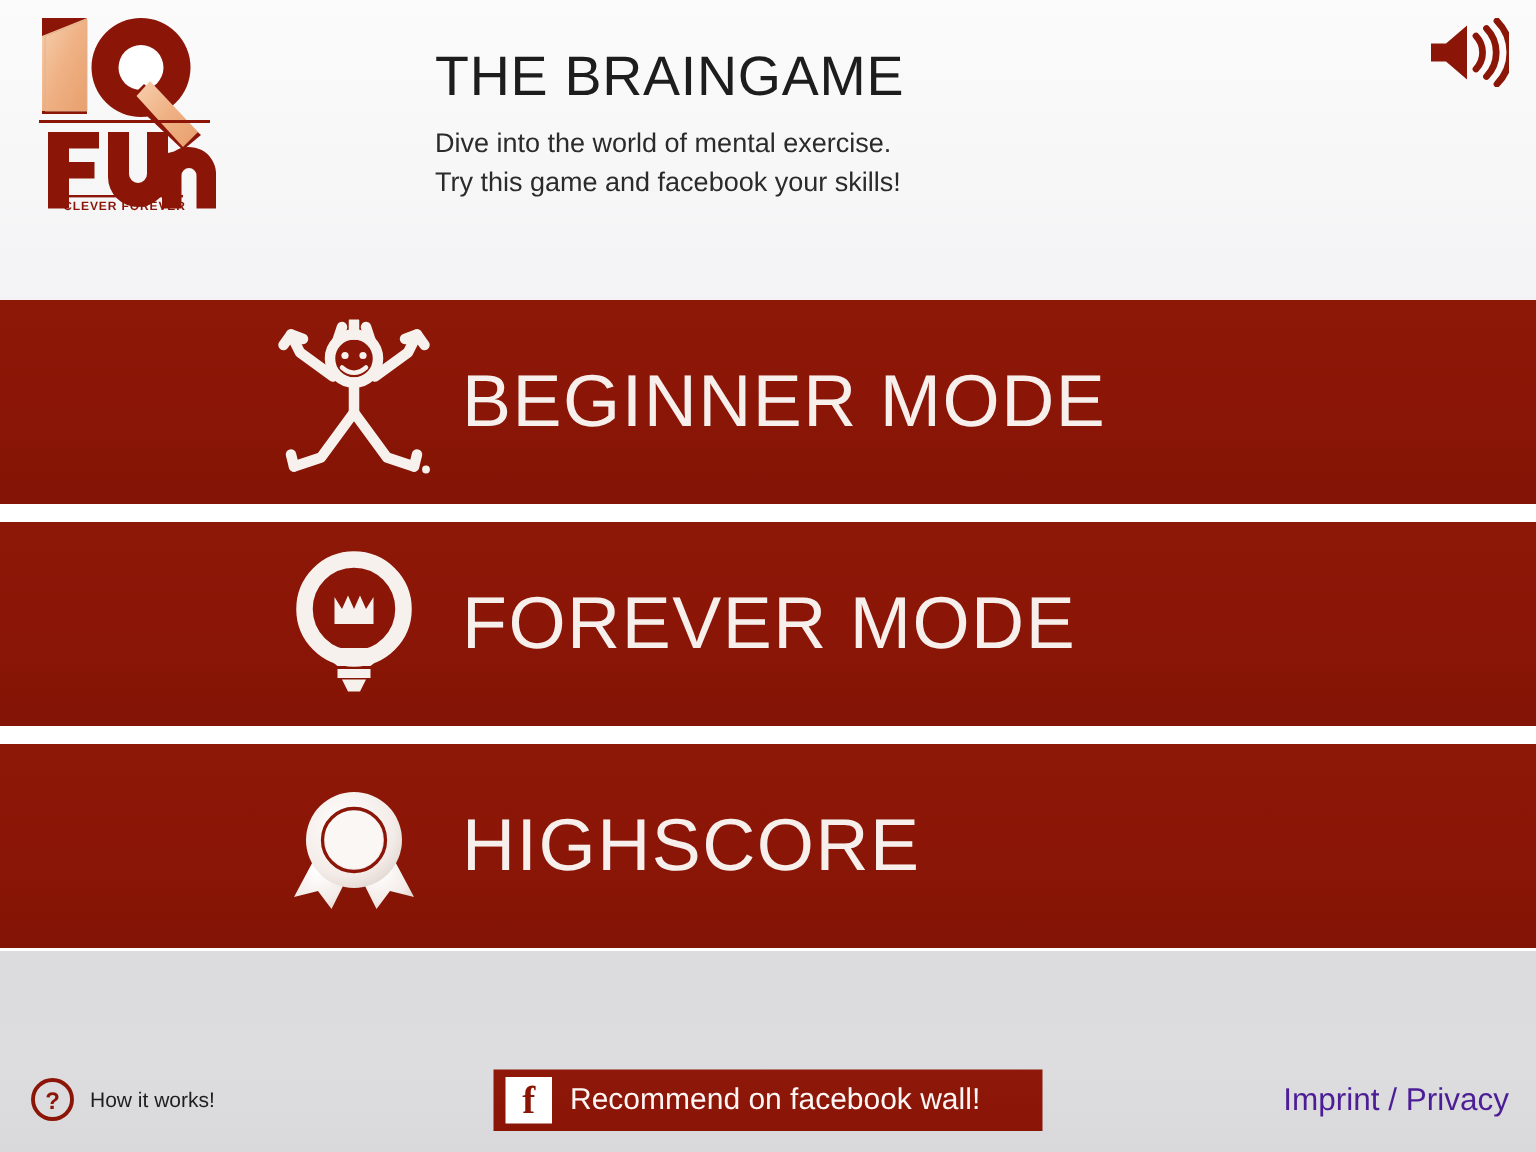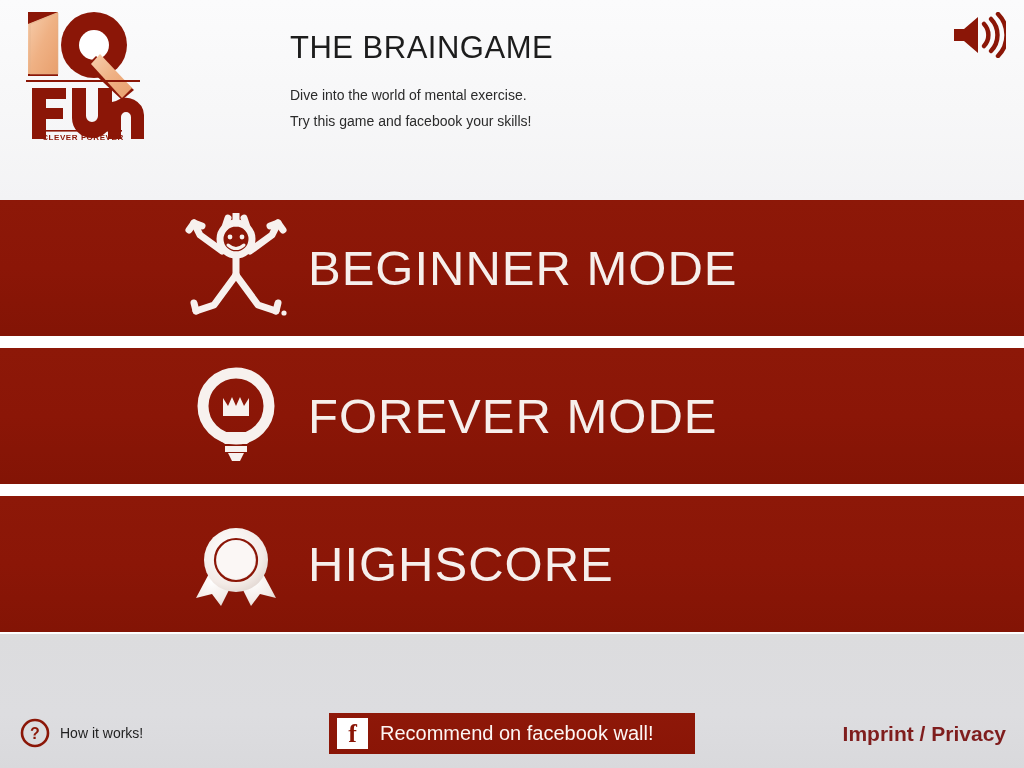--- a/index.html
+++ b/index.html
@@ -15,26 +15,26 @@
     position:absolute; left:0; top:0; width:1024px; height:200px;
     background:linear-gradient(180deg,#fbfbfc 0%, #f7f7f8 55%, #f3f3f5 100%);
   }
   .logo {
     position:absolute; left:18px; top:6px; width:130px; height:138px;text-align:center;
   }
   .logo svg { display:block; width:130px; height:138px; }
 
   .header-title {
     position:absolute; left:290px; top:30px;
-    font-size:31px; font-weight:400; letter-spacing:0.5px;
+    font-size:37px; font-weight:400; letter-spacing:0.5px;
     color:#1d1d1d; white-space:nowrap;
   }
   .header-sub {
     position:absolute; left:290px; top:82px;
-    font-size:14px; line-height:26px; color:#2b2b2b; font-weight:400;
+    font-size:18px; line-height:26px; color:#2b2b2b; font-weight:400;
   }
   .header-sub div { white-space:nowrap; }
 
   .sound-btn {
     position:absolute; right:18px; top:12px; width:56px; height:46px;
     cursor:pointer;
   }
   .sound-btn svg { display:block; width:56px; height:46px; }
 
   
@@ -83,21 +83,21 @@
     position:absolute; left:0; top:0; width:31px; height:31px;
     color:#8a1506; font-family:"Liberation Serif", serif;
     font-weight:bold; font-size:26px; line-height:31px; text-align:center;
   }
   .fb-text {
     color:#fdf6f4; font-size:20px; margin-left:12px; white-space:nowrap;
   }
 
   .imprint {
     position:absolute; right:18px; top:722px;
-    font-size:21px; color:#7f1d1d; cursor:pointer; white-space:nowrap;font-weight:bold;
+    font-size:21px; color:#4c1d95; cursor:pointer; white-space:nowrap;
   }
 </style>
 </head>
 <body>
 
 <div class="screen">
 
   <div class="header">
 
     <div class="logo">

